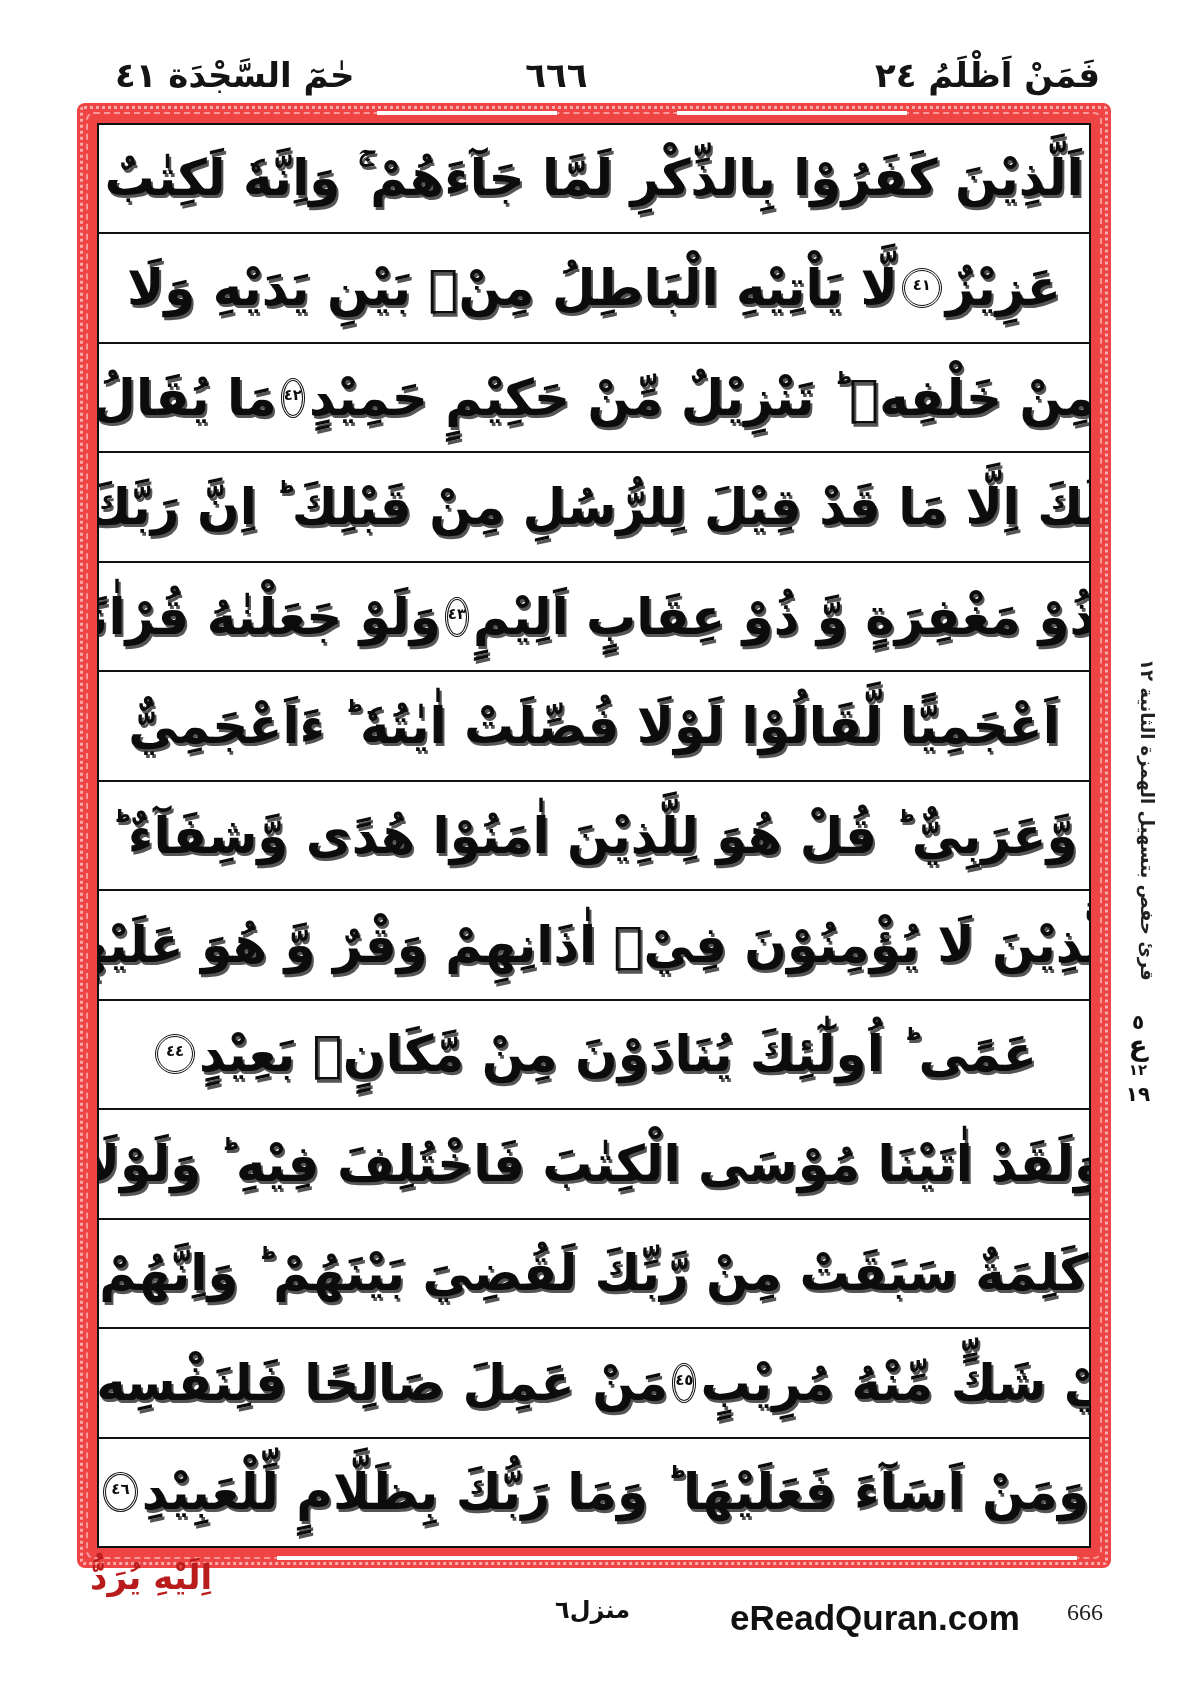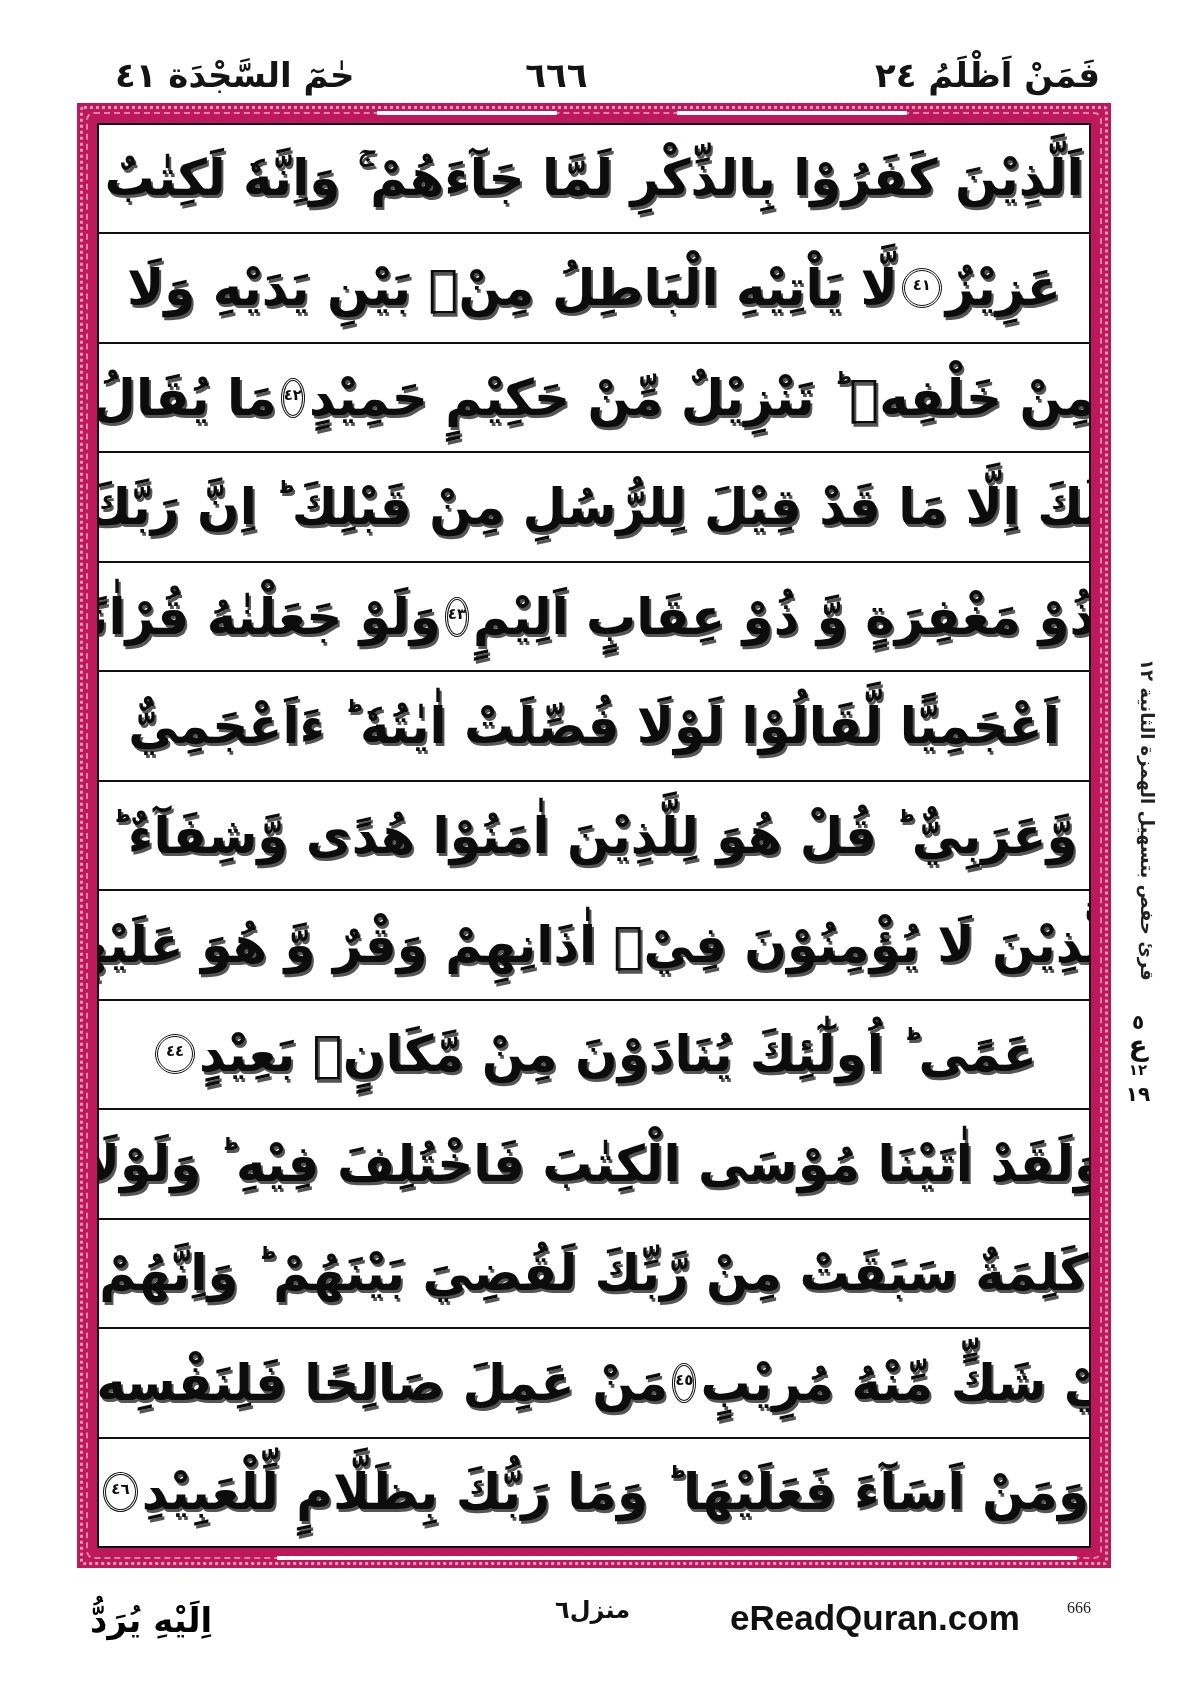--- a/index.html
+++ b/index.html
@@ -5,21 +5,21 @@
   html, body { margin:0; padding:0; background:#ffffff; }
   body { width:1190px; height:1684px; position:relative; overflow:hidden;
          font-family: "DejaVu Sans", sans-serif; color:#111; }
   .hdr { position:absolute; top:50px; height:50px; font-size:34px; font-weight:bold;
          direction:rtl; line-height:50px; color:#141414; font-family:"DejaVu Sans", sans-serif;margin-left:40px; }
   .hdr-right { right:90px; }
   .hdr-center { left:0; width:1033px; text-align:center; direction:ltr; }
   .hdr-left { left:75px; }
 
   .frame { position:absolute; left:77px; top:103px; width:1034px; height:1465px;
-           background:#be185d; box-sizing:border-box; }
+           background:#ef4444; box-sizing:border-box;border-radius:8px; }
   .frame-orn { position:absolute; inset:3px; border:3px dotted #ffffff; box-sizing:border-box;
                border-radius:4px; opacity:0.55; }
   .frame-orn2 { position:absolute; inset:9px; border:2px dashed #ffffff; box-sizing:border-box;
                 border-radius:8px; opacity:0.45; }
   .panel { position:absolute; left:20px; top:20px; right:20px; bottom:20px;
            background:#ffffff; border:2px solid #111; box-sizing:border-box; }
   .bar { position:absolute; background:#fff; height:4px; }
   .lines { position:absolute; left:0; top:0; right:0; bottom:0; display:flex; flex-direction:column; }
   .line { flex:1; border-bottom:2px solid #111; display:flex; align-items:center;
           justify-content:center; direction:rtl; font-family:"DejaVu Sans", sans-serif;
@@ -29,28 +29,28 @@
   .ayah { display:inline-block; width:34px; height:34px; border:3px double #111; border-radius:50%;
           font-size:15px; line-height:28px; text-align:center; margin:0 4px; text-shadow:none;
           vertical-align:middle; }
 
   .margin-note { position:absolute; left:1118px; top:600px; width:40px; height:440px;
                  writing-mode:vertical-rl; font-size:18px; font-weight:bold; color:#222;
                  direction:rtl; text-align:center; }
   .ruku { position:absolute; left:1116px; top:1010px; width:44px; text-align:center;
           font-size:20px; font-weight:bold; color:#111; line-height:24px; }
 
-  .ftr-left { position:absolute; left:90px; top:1600px; font-size:34px; font-weight:bold;
-              direction:rtl; color:#000000; }
+  .ftr-left { position:absolute; left:90px; top:1557px; font-size:34px; font-weight:bold;
+              direction:rtl; color:#b91c1c; }
   .ftr-manzil { position:absolute; left:555px; top:1596px; font-size:24px; font-weight:bold;
                 direction:rtl; color:#111; }
   .ftr-brand { position:absolute; left:710px; top:1598px; font-family:"Liberation Sans", sans-serif;
                font-weight:bold; font-size:35px; color:#111;margin-left:20px; }
   .ftr-page { position:absolute; left:1067px; top:1599px; font-family:"Liberation Serif", serif;
-              font-size:16px; color:#222; }
+              font-size:24px; color:#222; }
 </style>
 </head>
 <body>
 
 <div class="hdr hdr-right">فَمَنْ اَظْلَمُ ٢٤</div>
 <div class="hdr hdr-center">٦٦٦</div>
 <div class="hdr hdr-left">حٰمٓ السَّجْدَة ٤١</div>
 
 <div class="frame">
   <div class="frame-orn"></div>

